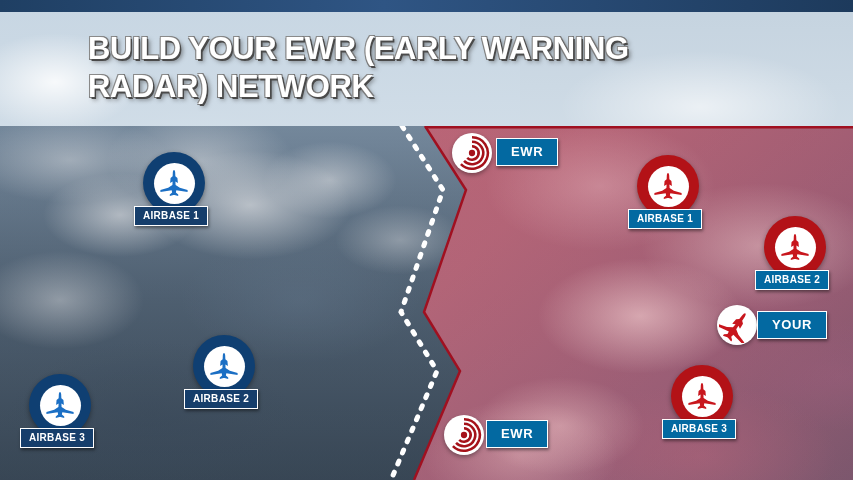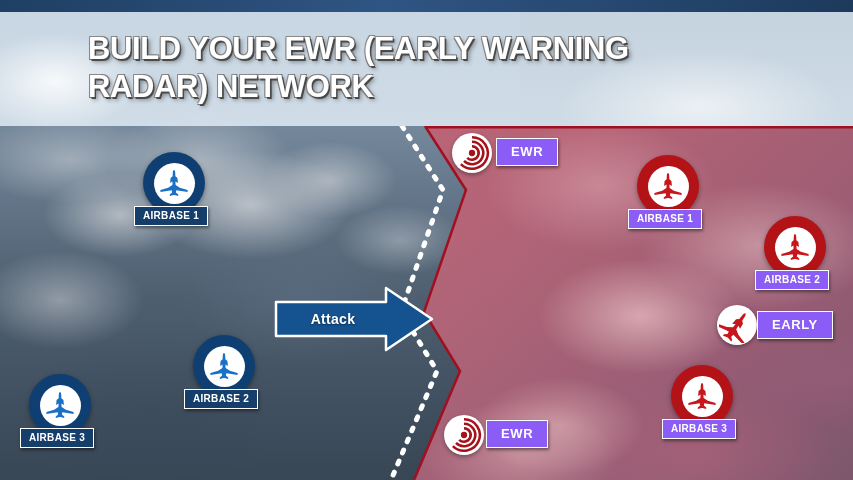--- a/index.html
+++ b/index.html
@@ -93,21 +93,21 @@
   .node.red  .disc{background:#b31217;}
   .node .jet{display:block;}
 
   .tag{
     position:absolute;white-space:nowrap;
     font-size:10px;font-weight:bold;letter-spacing:.3px;color:#ffffff;
     padding:3px 8px 4px;border:1.5px solid #ffffff;
     box-shadow:1px 2px 3px rgba(0,0,0,.45);
   }
   .tag.blue{background:#163e6b;}
-  .tag.red{background:#8b5cf6;}
+  .tag.red{background:#0369a1;}
   .tag.big{font-size:13px;padding:5px 14px 6px;letter-spacing:.6px;}
 
   
   .ewr-node{position:absolute;}
   .radar{
     width:40px;height:40px;border-radius:50%;background:#ffffff;
     display:flex;align-items:center;justify-content:center;
     box-shadow:0 2px 4px rgba(0,0,0,.35);
   }
 
@@ -168,26 +168,20 @@
     <div class="disc">
       <div class="inner">
         <svg class="jet" width="30" height="30" viewBox="0 0 64 64">
           <path fill="#1b6fc4" d="M32 4c1.5 0 2.3 2.2 2.5 5.2l.4 8.6 4.4 3.6 1 10.4L35 29l.4 7.4 9 5.8 16.6 4.8v4.4l-24-4.2-1 5.2 5 4.2v3l-8-2.2h-2l-8 2.2v-3l5-4.2-1-5.2-24 4.2v-4.4L19.6 42l9-5.8L29 29l-5.3 2.8 1-10.4 4.4-3.6.4-8.6C29.7 6.2 30.5 4 32 4z"></path>
         </svg>
       </div>
     </div>
     <div class="tag blue" style="left:-9px;top:54px;">AIRBASE 3</div>
   </div>
 
-  <div class="attack-arrow">
-    <svg width="160" height="68" viewBox="0 0 160 68">
-      <polygon points="2,17 112,17 112,3 158,34 112,65 112,51 2,51" fill="#14538f" stroke="#ffffff" stroke-width="2.5" stroke-linejoin="round"></polygon>
-    </svg>
-    <div class="lbl">Attack</div>
-  </div>
 
   <div class="ewr-node" style="left:452px;top:133px;">
     <div class="radar">
       <svg width="36" height="36" viewBox="0 0 48 48">
         <circle cx="24" cy="24" r="22" fill="#ffffff"></circle>
         <path d="M24 3 A21 21 0 1 1 9.2 38.8" fill="none" stroke="#a5121a" stroke-width="3.4"></path>
         <path d="M24 9 A15 15 0 1 1 13.4 34.6" fill="none" stroke="#a5121a" stroke-width="3.4"></path>
         <path d="M24 15 A9 9 0 1 1 17.6 30.4" fill="none" stroke="#a5121a" stroke-width="3.4"></path>
         <circle cx="24" cy="24" r="4.2" fill="#a5121a"></circle>
       </svg>
@@ -243,16 +237,16 @@
 
   <div class="ewr-node" style="left:717px;top:305px;">
     <div class="radar">
       <svg width="36" height="36" viewBox="0 0 48 48">
         <circle cx="24" cy="24" r="22" fill="#ffffff"></circle>
         <g transform="rotate(36 24 24)">
           <path fill="#c8161d" d="M24 5c1.1 0 1.7 1.6 1.9 3.9l.3 6.4 3.3 2.7.7 7.8-4-2.1.3 5.5 6.7 4.3 12.4 3.6v3.3l-17.9-3.1-.7 3.9 3.7 3.1v2.2l-6-1.6h-1.5l-6 1.6v-2.2l3.7-3.1-.7-3.9L2.4 41v-3.3L14.8 34l6.7-4.3.3-5.5-4 2.1.7-7.8 3.3-2.7.3-6.4C22.3 6.6 22.9 5 24 5z"></path>
         </g>
       </svg>
     </div>
-    <div class="tag red big" style="left:40px;top:6px;">EARLY</div>
+    <div class="tag red big" style="left:40px;top:6px;">YOUR</div>
   </div>
 
 </div>
 
 </body></html>

